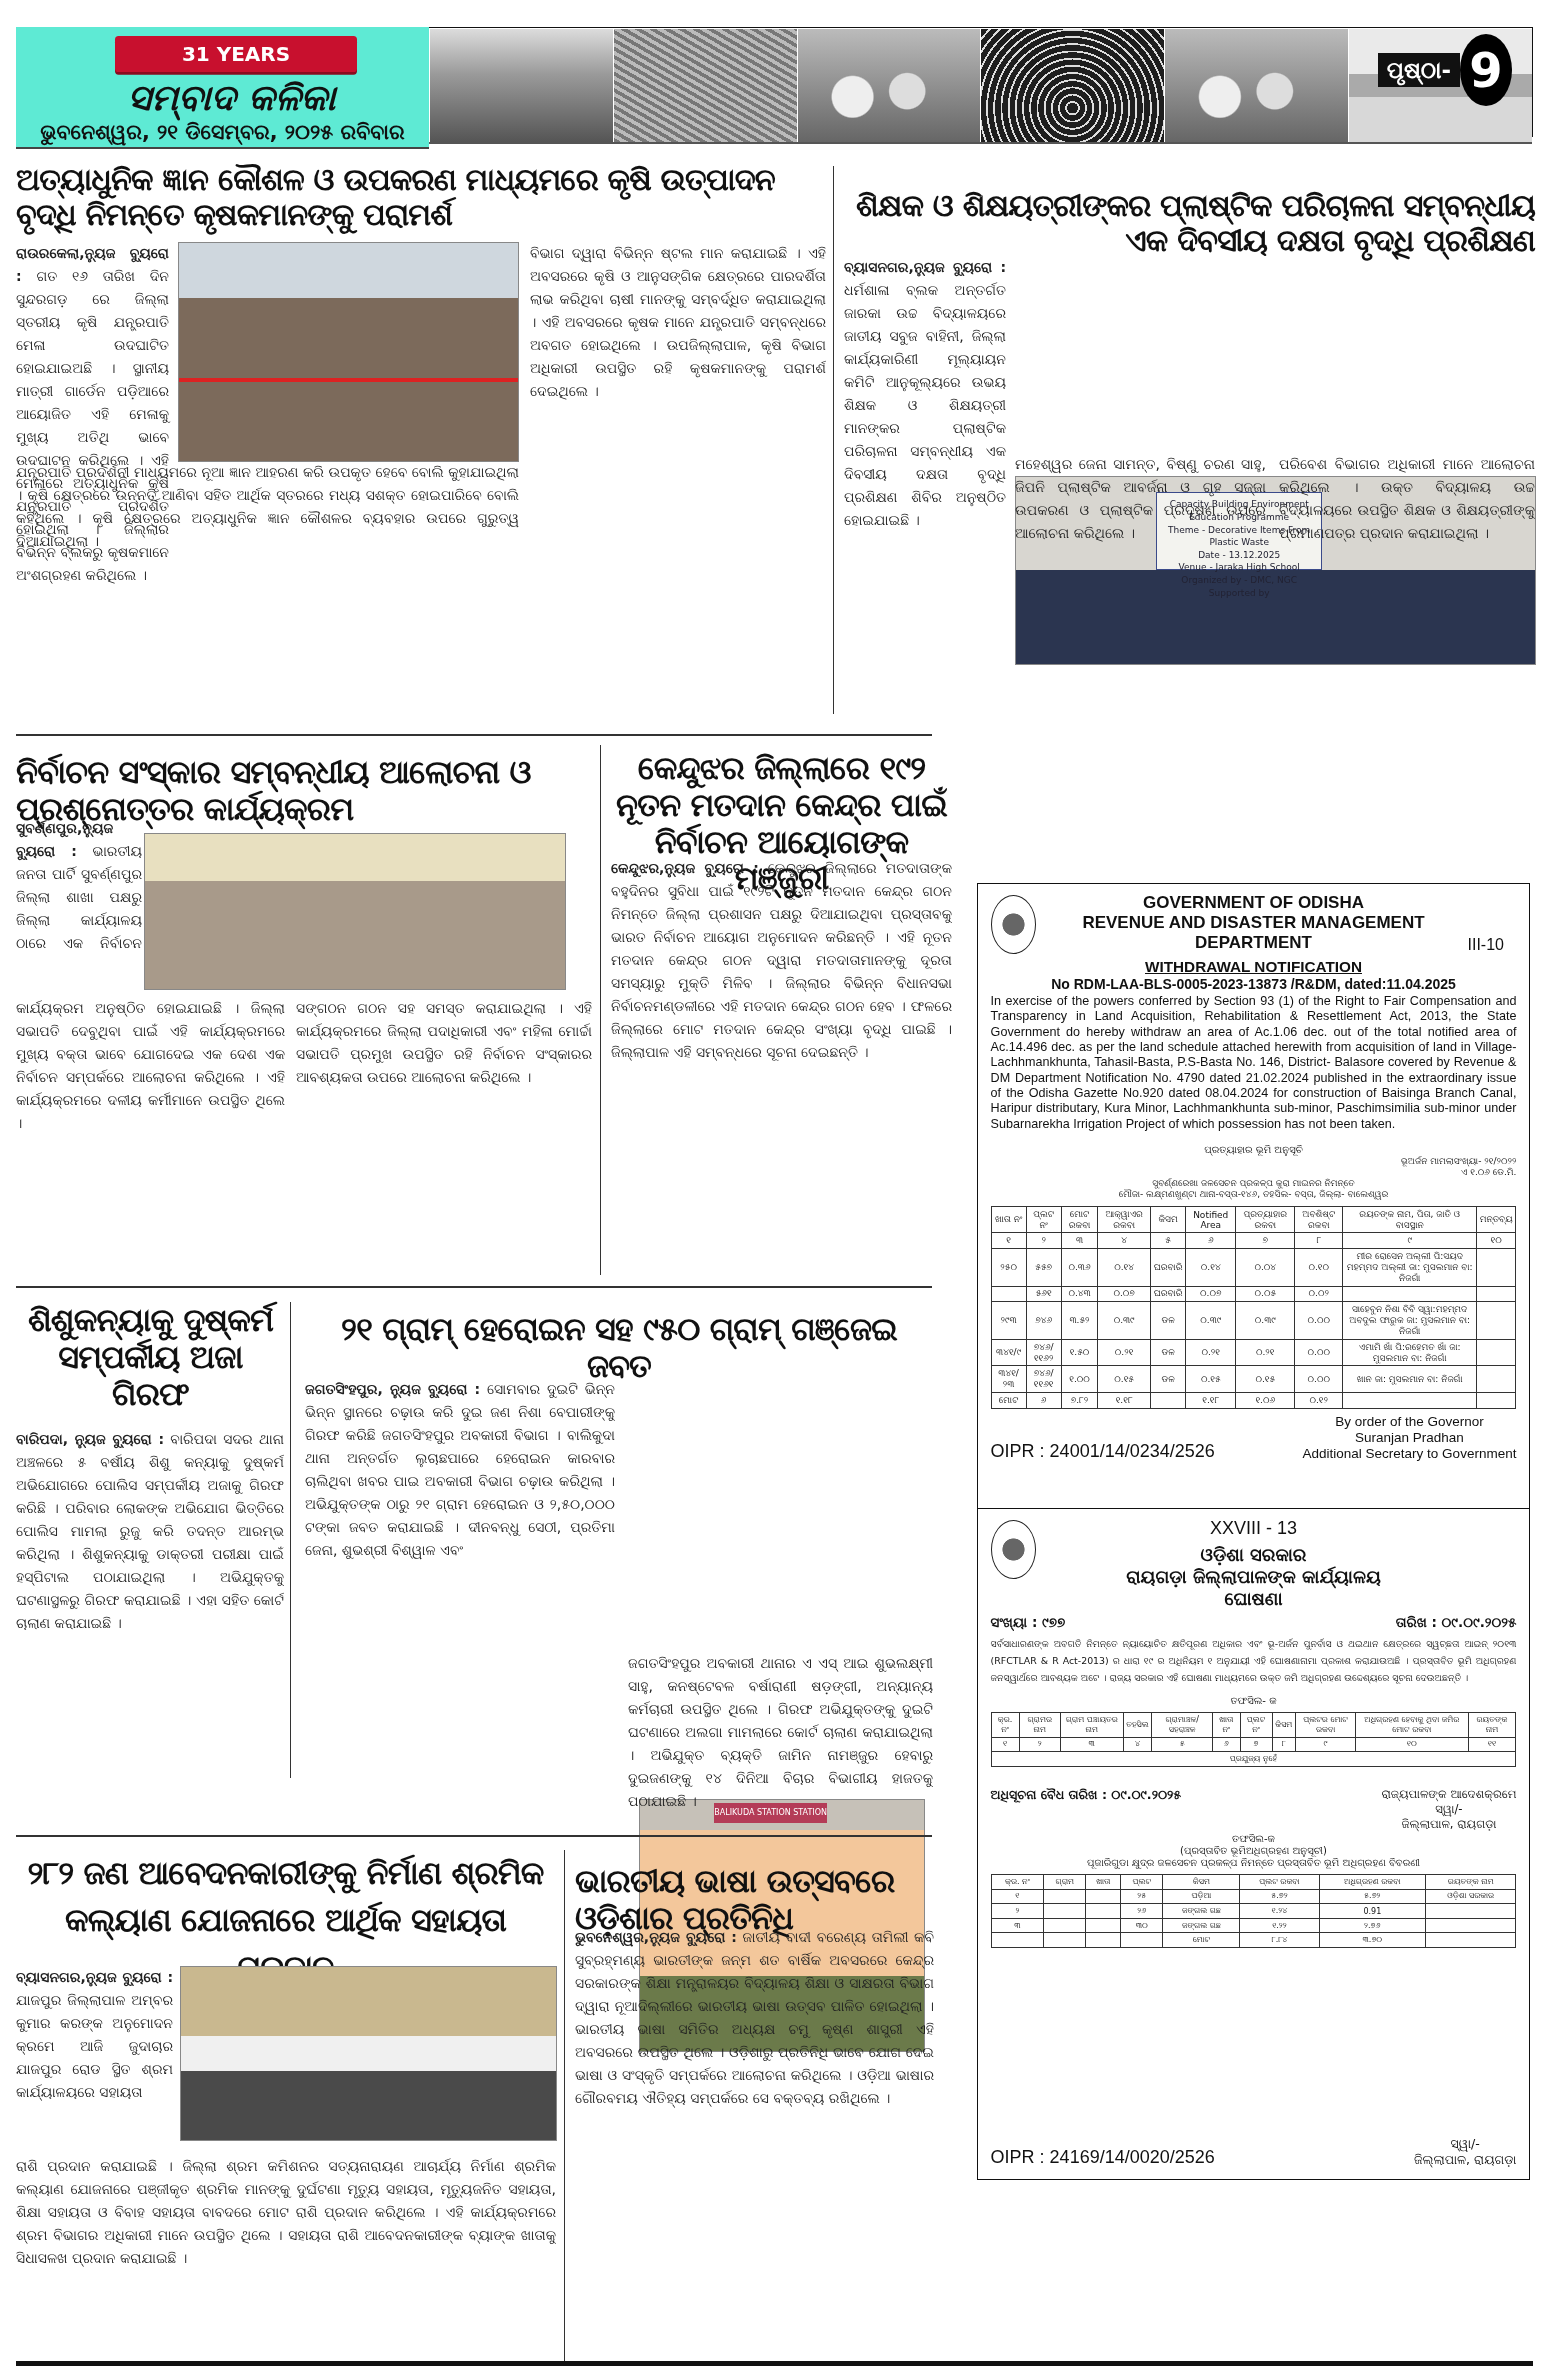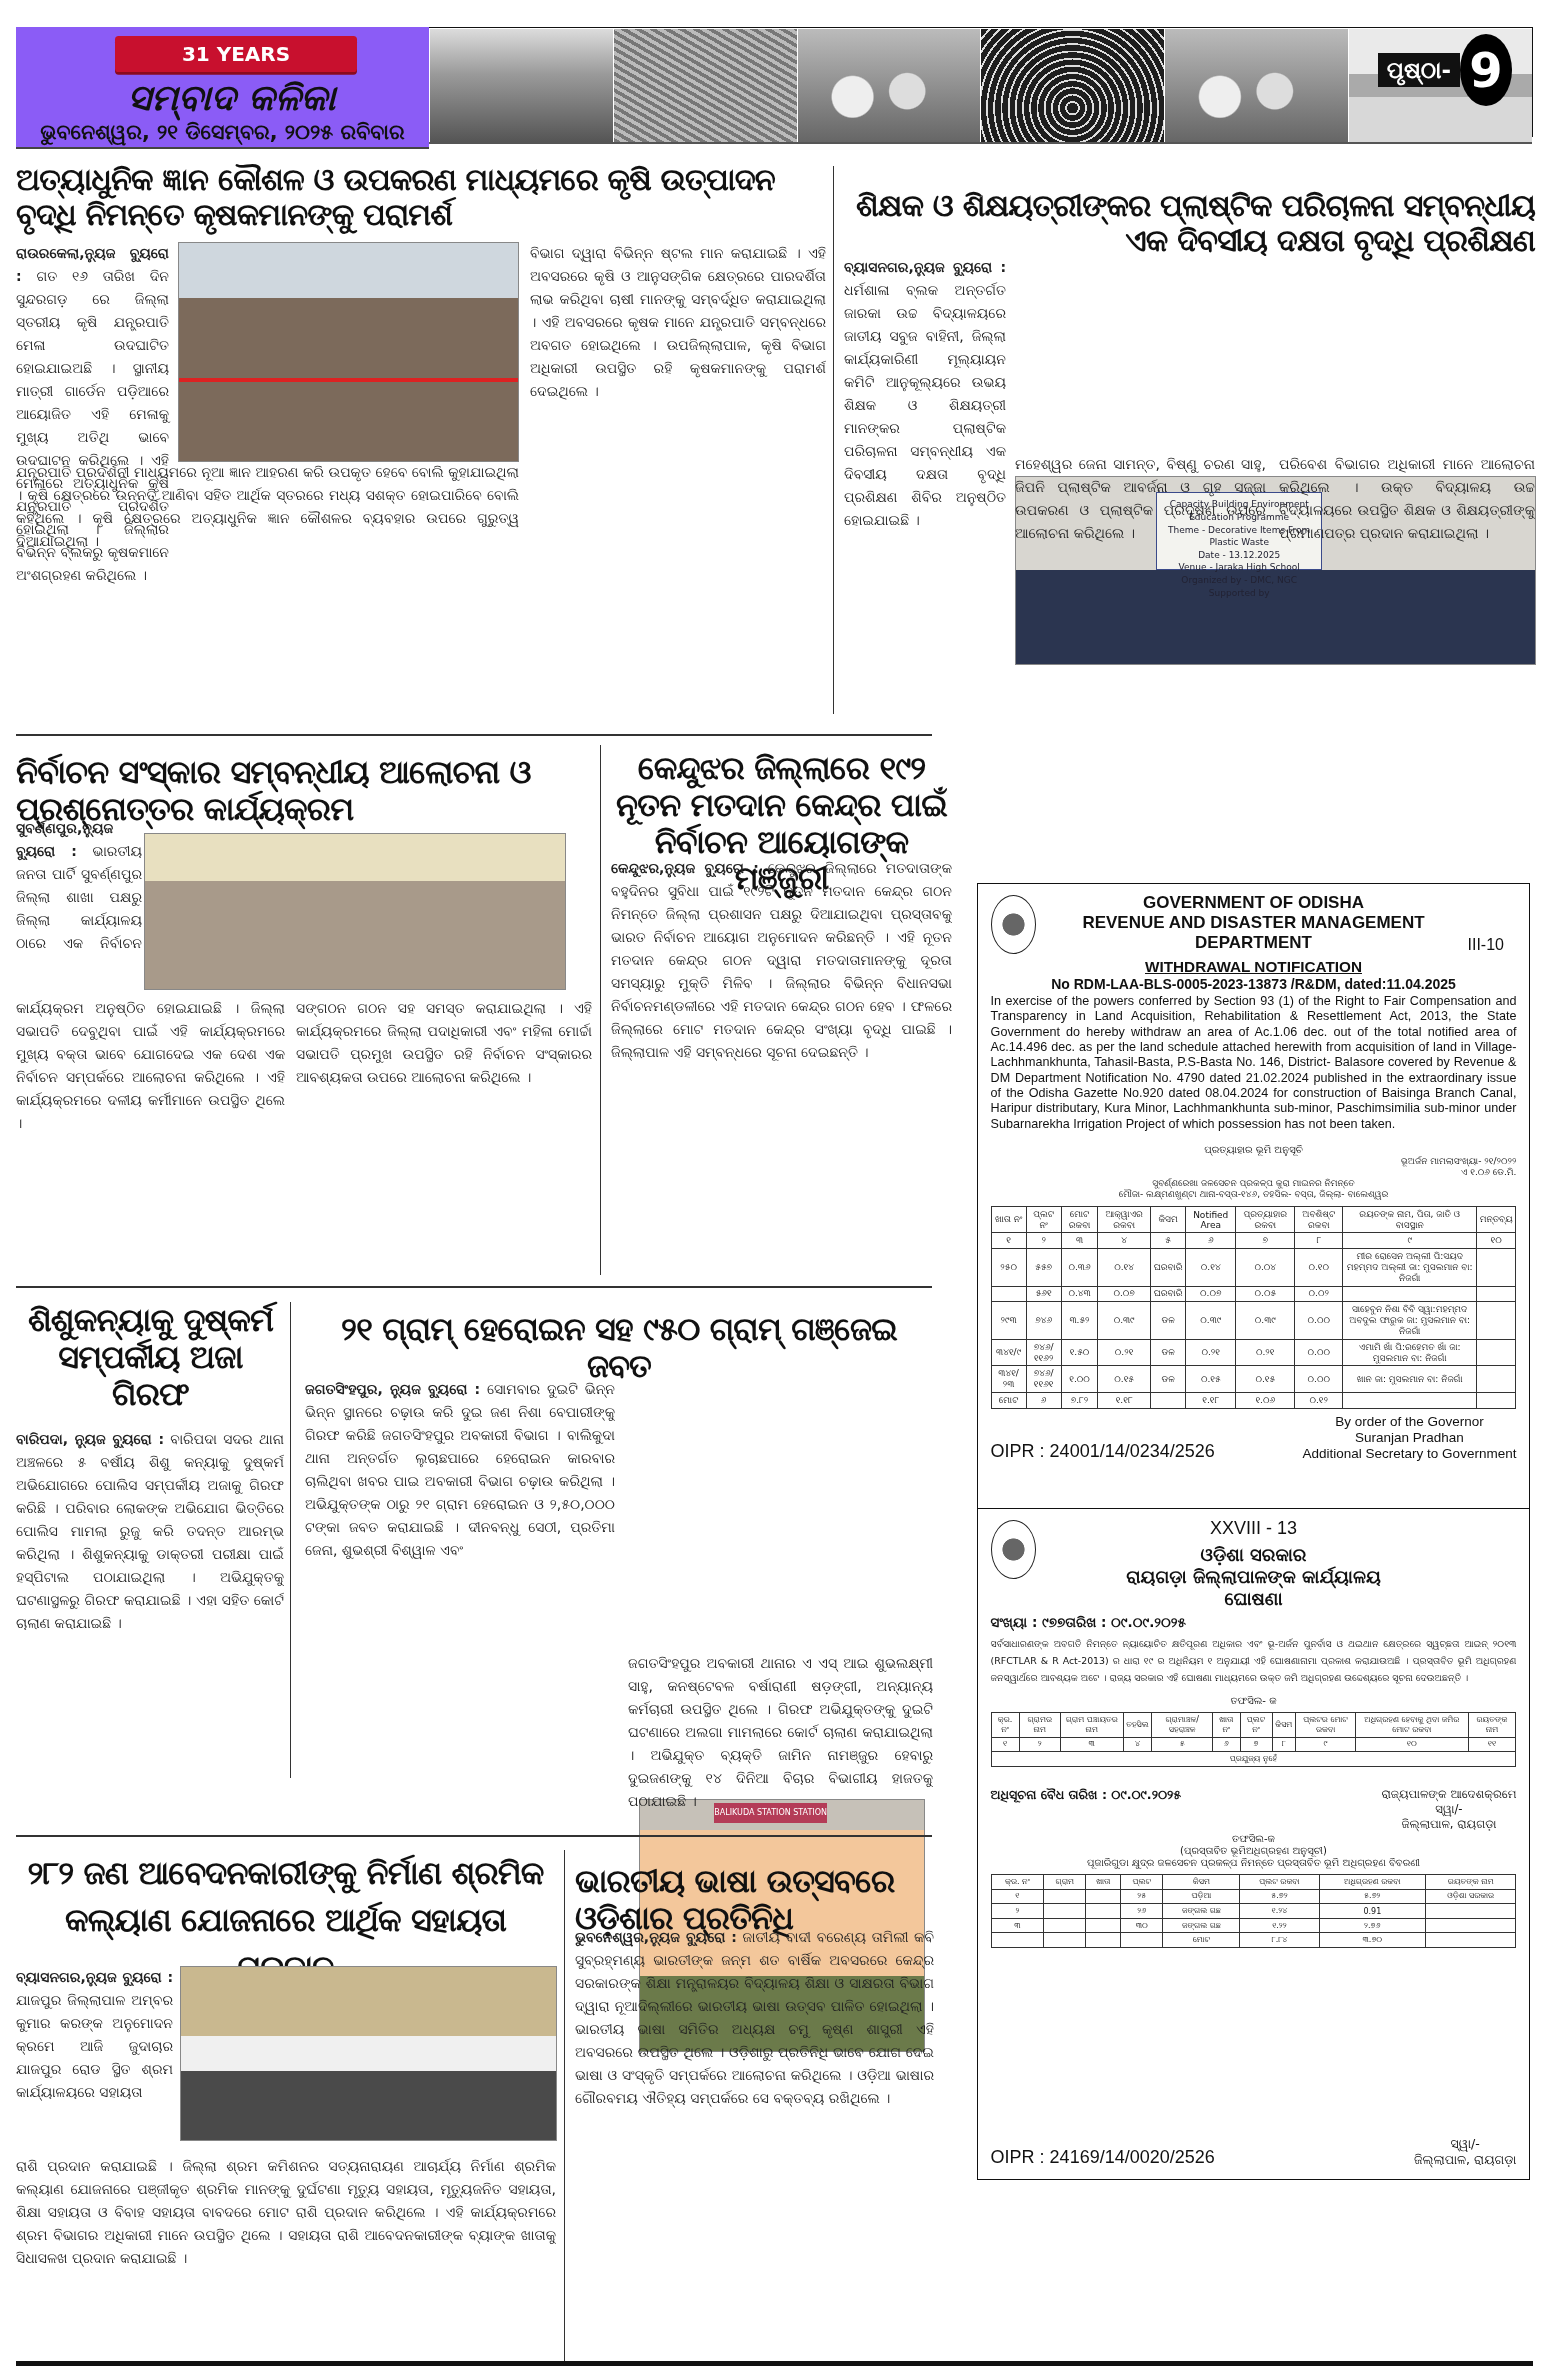--- a/index.html
+++ b/index.html
@@ -1,19 +1,19 @@
 <!DOCTYPE html>
 <html style="font-size:14.4px"><head>
 <meta charset="utf-8">
 <style>
   * { box-sizing: border-box; margin: 0; padding: 0; }
   body { width: 1550px; height: 2377px; background: #ffffff; font-family: "DejaVu Sans", sans-serif; color: #111; position: relative; overflow: hidden; }
   .abs { position: absolute; }
   .masthead { left: 16px; top: 27px; width: 1517px; height: 110px; border: 1.8px solid #111; border-bottom: none; }
-  .logo-box { left: 16px; top: 27px; width: 413px; height: 122px; background: #8b5cf6; border-bottom: 2.7px solid #444; }
+  .logo-box { left: 16px; top: 27px; width: 413px; height: 122px; background: #5eead4; border-bottom: 2.7px solid #444; }
   .ribbon { left: 99px; top: 9px; width: 242px; height: 36px; background: #c8102e; color: #fff; font-family: "DejaVu Sans", sans-serif; font-weight: bold; font-size: 20px; text-align: center; line-height: 36px; border-radius: 3.6px; box-shadow: 0 2.7px 0 #8b0a1f; }
   .ribbon:before, .ribbon:after { content: ""; position: absolute; top: 14.4px; width: 72px; height: 29px; background: #b50e28; z-index: -1; }
   .ribbon:before { left: -54px; clip-path: polygon(0 0,100% 0,100% 100%,0 100%,22% 50%); }
   .ribbon:after { right: -54px; clip-path: polygon(0 0,100% 0,78% 50%,100% 100%,0 100%); }
   .brand { left: 63px; top: 49px; width: 305px; font-family: "DejaVu Serif", serif; font-size: 36px; font-weight: bold; text-align: center; font-style: italic; }
   .dateline { left: 9px; top: 93px; width: 395px; font-size: 20.7px; font-weight: bold; text-align: center; }
   .photo-strip { left: 429px; top: 29px; width: 1103px; height: 115px; display: flex; border-bottom: 2.7px solid #555; }
   .photo { flex: 1; height: 100%; border-left: 1.8px solid #fff; }
   .ph1 { background: linear-gradient(180deg,#dcdcdc 0%,#9a9a9a 40%,#555 100%); }
   .ph2 { background: repeating-linear-gradient(30deg,#777 0 3.6px,#bbb 3.6px 7.2px); }
@@ -280,21 +280,21 @@
     </div>
   </div>
 </div>
 
 <div class="abs notice" style="left:977px;top:1508px;width:553px;height:672px;">
   <div class="emblem" style="left:12.6px;top:10.8px;"></div>
   <div style="text-align:center;font-family:'Liberation Sans',sans-serif;font-size:18px;">XXVIII - 13</div>
   <div style="text-align:center;font-weight:bold;font-size:18px;margin-top:5.4px;">ଓଡ଼ିଶା ସରକାର</div>
   <div style="text-align:center;font-weight:bold;font-size:18px;">ରାୟଗଡ଼ା ଜିଲ୍ଲାପାଳଙ୍କ କାର୍ଯ୍ୟାଳୟ</div>
   <div style="text-align:center;font-weight:bold;font-size:18px;">ଘୋଷଣା</div>
-  <div style="display:flex;justify-content:flex-start;font-weight:bold;font-size:13.5px;margin-top:3.6px;">
+  <div style="display:flex;justify-content:space-between;font-weight:bold;font-size:13.5px;margin-top:3.6px;">
     <span>ସଂଖ୍ୟା : ୯୭୭</span>
     <span>ତାରିଖ : ୦୯.୦୯.୨୦୨୫</span>
   </div>
   <div style="font-size:9.4px;line-height:17px;text-align:justify;margin-top:3.6px;">ସର୍ବସାଧାରଣଙ୍କ ଅବଗତି ନିମନ୍ତେ ନ୍ୟାୟୋଚିତ କ୍ଷତିପୂରଣ ଅଧିକାର ଏବଂ ଭୂ-ଅର୍ଜନ ପୁନର୍ବାସ ଓ ଥଇଥାନ କ୍ଷେତ୍ରରେ ସ୍ୱଚ୍ଛତା ଆଇନ୍ ୨୦୧୩ (RFCTLAR &amp; R Act-2013) ର ଧାରା ୧୯ ର ଅଧିନିୟମ ୧ ଅନୁଯାୟୀ ଏହି ଘୋଷଣାନାମା ପ୍ରକାଶ କରାଯାଉଅଛି । ପ୍ରସ୍ତାବିତ ଭୂମି ଅଧିଗ୍ରହଣ ଜନସ୍ୱାର୍ଥରେ ଆବଶ୍ୟକ ଅଟେ । ରାଜ୍ୟ ସରକାର ଏହି ଘୋଷଣା ମାଧ୍ୟମରେ ଉକ୍ତ ଜମି ଅଧିଗ୍ରହଣ ଉଦ୍ଦେଶ୍ୟରେ ସୂଚନା ଦେଉଅଛନ୍ତି ।</div>
   <div style="text-align:center;font-size:10px;margin-top:9px;">ତଫସିଲ- କ</div>
   <table class="ntab" style="font-size:8px;">
     <tbody>
         <tr>
       <th>କ୍ର. ନଂ</th>
       <th>ଗ୍ରାମର ନାମ</th>

